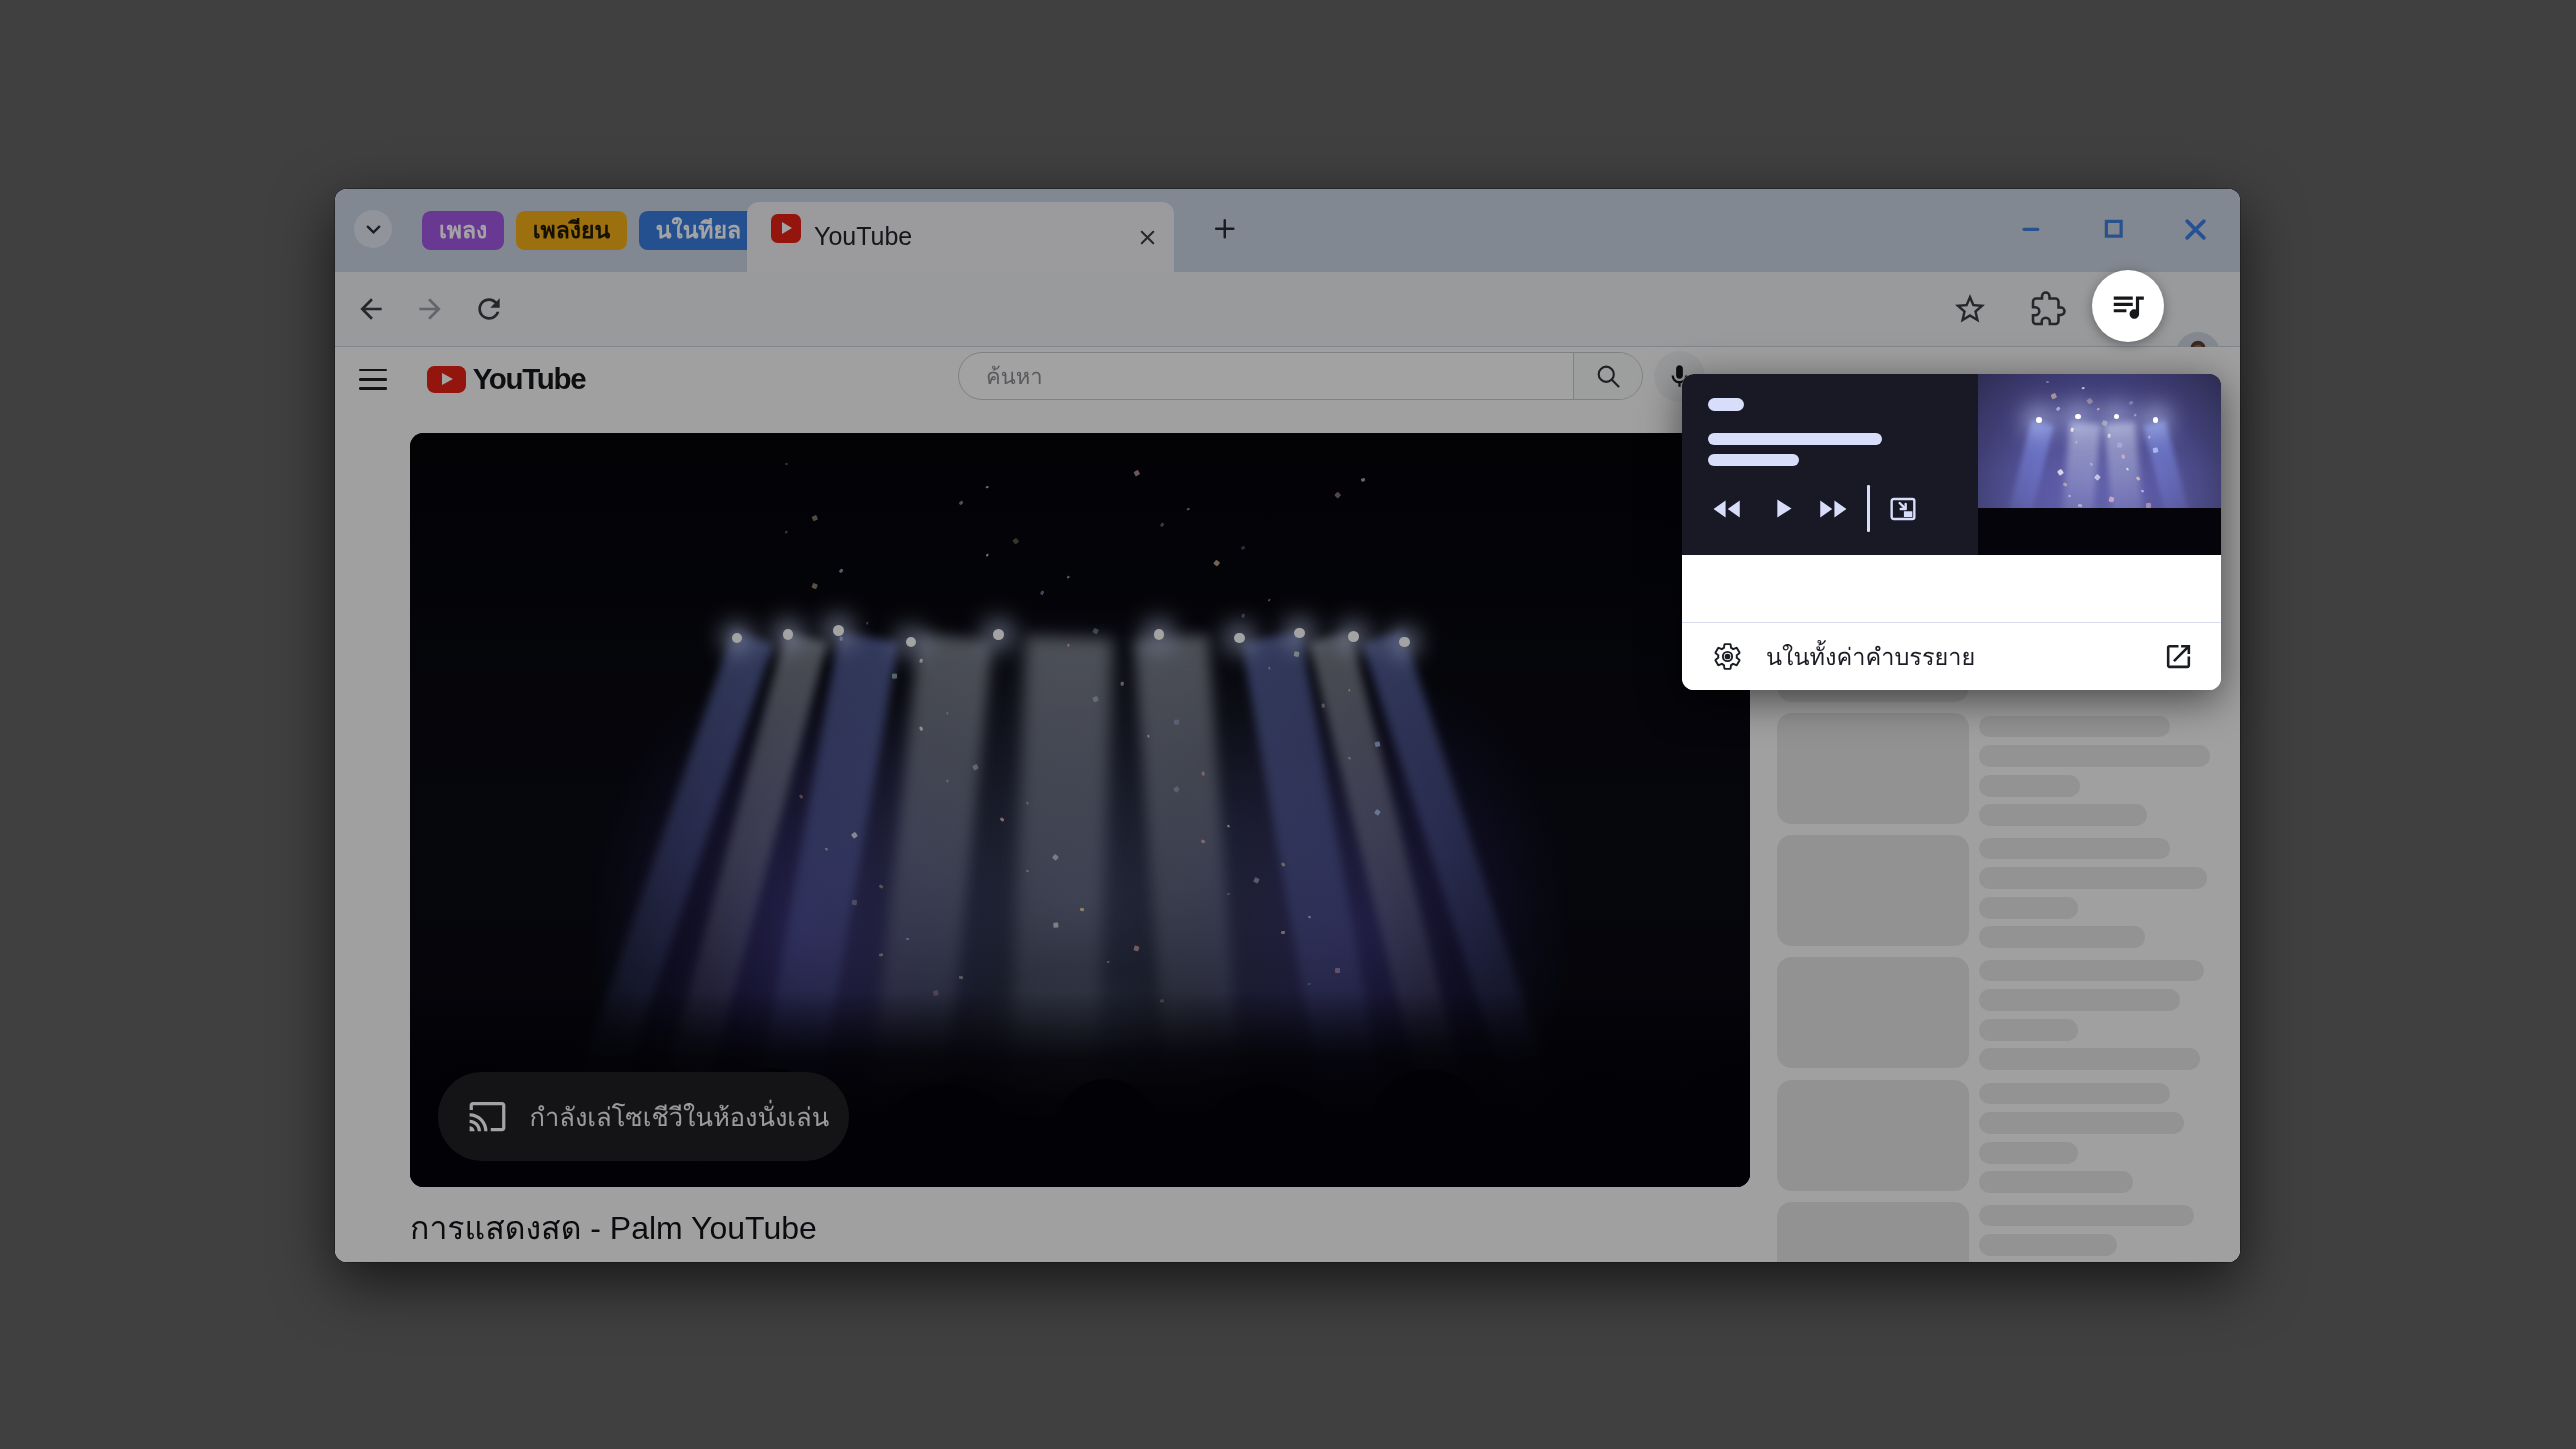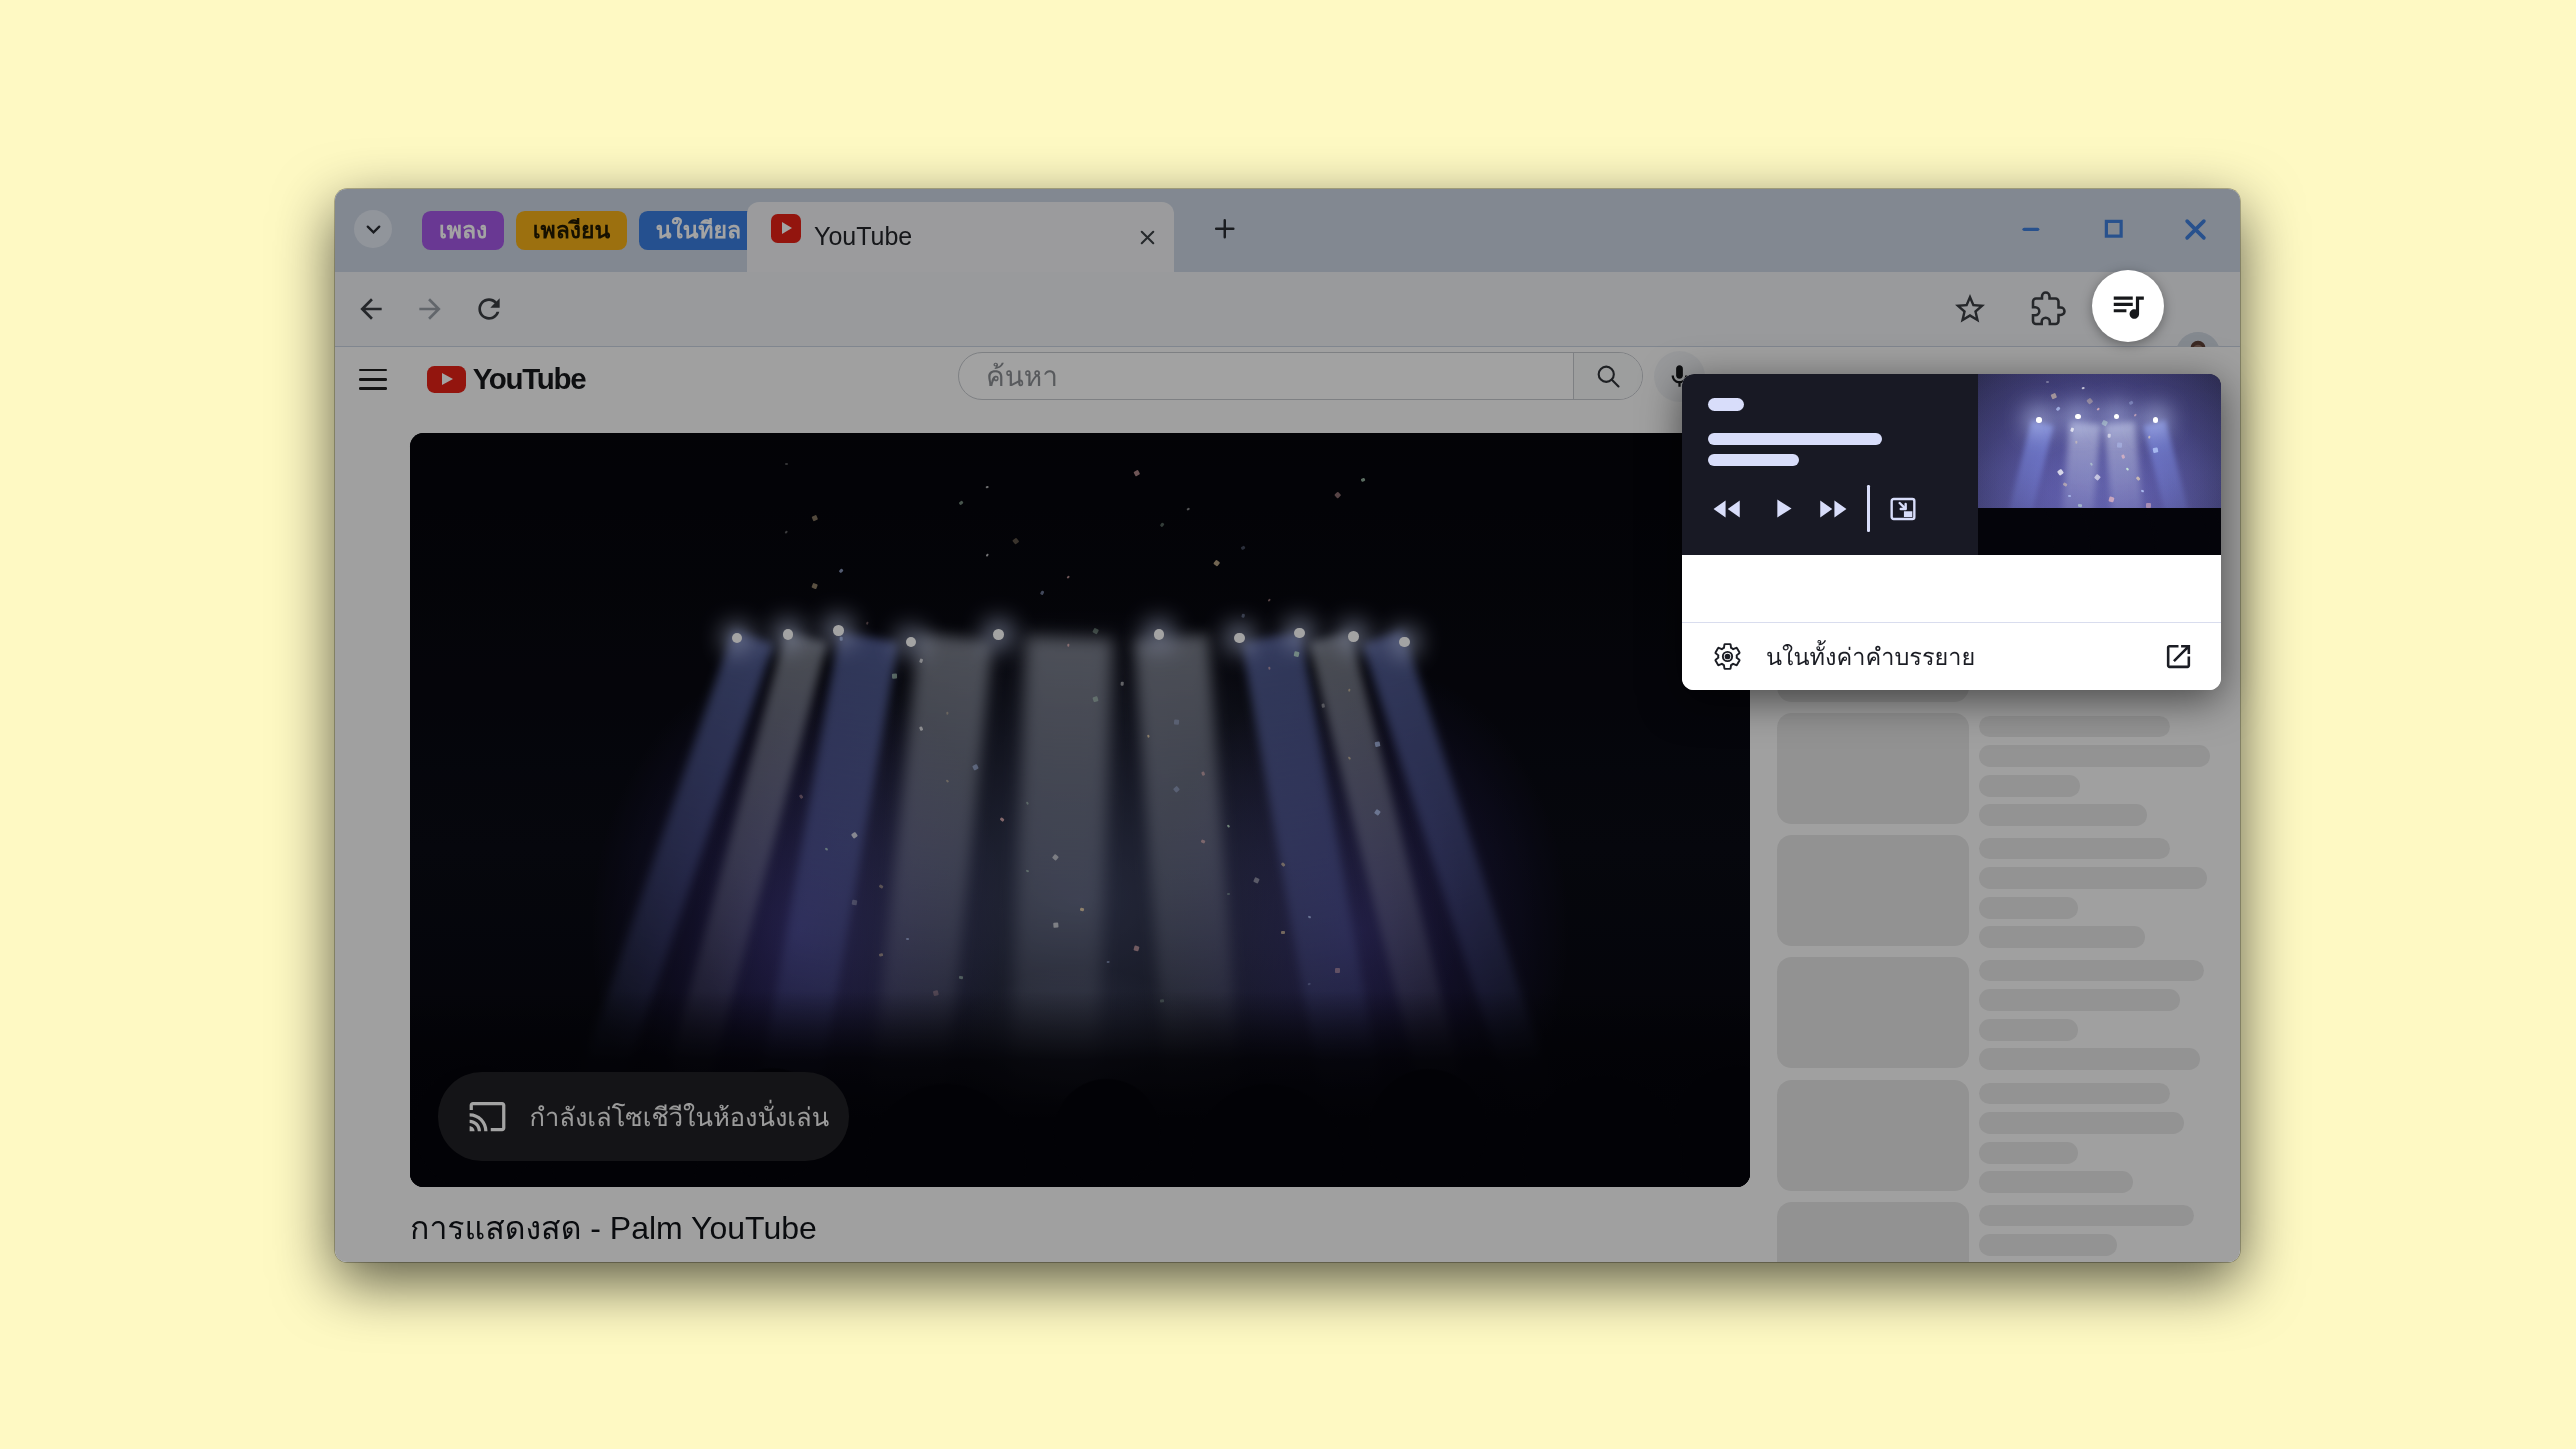--- a/index.html
+++ b/index.html
@@ -1,18 +1,18 @@
 <!DOCTYPE html>
 <html style="font-size:10.7px"><head>
 <meta charset="utf-8">
 <style>
   * { margin:0; padding:0; box-sizing:border-box; }
   html,body { width:2576px; height:1449px; background:#000; overflow:hidden;
               font-family:"Liberation Sans","DejaVu Sans",sans-serif; }
-  .stage { position:absolute; left:0; top:0; width:2576px; height:1449px; background:#fef9c3; }
+  .stage { position:absolute; left:0; top:0; width:2576px; height:1449px; background:#404040; }
 
   
   .window { position:absolute; left:335px; top:189px; width:1905px; height:1073px;
             border-radius:12px; overflow:hidden; background:#c9d2e0;
             box-shadow:0 0 0 0.7px rgba(0,0,0,.35), 0 20px 60px rgba(0,0,0,.65); }
 
   
   .tabstrip { position:absolute; left:0; top:0; width:100%; height:83px; background:#ccd5e3; }
   .tab-search-btn { position:absolute; left:19px; top:21px; width:38px; height:38px; border-radius:50%;
                     background:#e3e9f3; display:flex; align-items:center; justify-content:center; }
@@ -53,21 +53,21 @@
                flex-direction:column; justify-content:center; gap:6.7px; }
   .hamburger span { display:block; width:28px; height:2.7px; background:#1f1f1f; border-radius:1.3px; }
   .yt-logo { position:absolute; left:92px; top:14.8px; height:35px; display:flex; align-items:center; gap:6.7px; }
   .yt-logo-mark { width:39px; height:27.5px; border-radius:7.4px; background:#e62117; display:flex;
                   align-items:center; justify-content:center; }
   .yt-logo-mark .tri { width:0; height:0; border-left:11.4px solid #fff; border-top:6.7px solid transparent;
                        border-bottom:6.7px solid transparent; margin-left:2.7px; }
   .yt-logo-text { font-size:29.5px; font-weight:700; letter-spacing:-1.3px; color:#17181b; }
   .yt-search { position:absolute; left:623px; top:5.4px; width:685px; height:48px; border:1.3px solid #c6c9ce;
                border-radius:24px; background:#fdfdfd; display:flex; }
-  .yt-search-field { flex:1; display:flex; align-items:center; padding-left:27px; font-size:28px; color:#8a8d92; }
+  .yt-search-field { flex:1; display:flex; align-items:center; padding-left:27px; font-size:22px; color:#8a8d92; }
   .yt-search-btn { width:69px; border-left:1.3px solid #c6c9ce; display:flex; align-items:center;
                    justify-content:center; border-radius:0 23px 23px 0; background:#f6f7f8; }
   .yt-mic { position:absolute; left:1319px; top:4px; width:51px; height:51px; border-radius:50%;
             background:#eef0f3; display:flex; align-items:center; justify-content:center; }
 
   
   .video { position:absolute; left:75px; top:86px; width:1340px; height:754px; border-radius:13.4px;
            overflow:hidden; background:#06060b; }
   .scene { position:absolute; inset:0;
      background:

